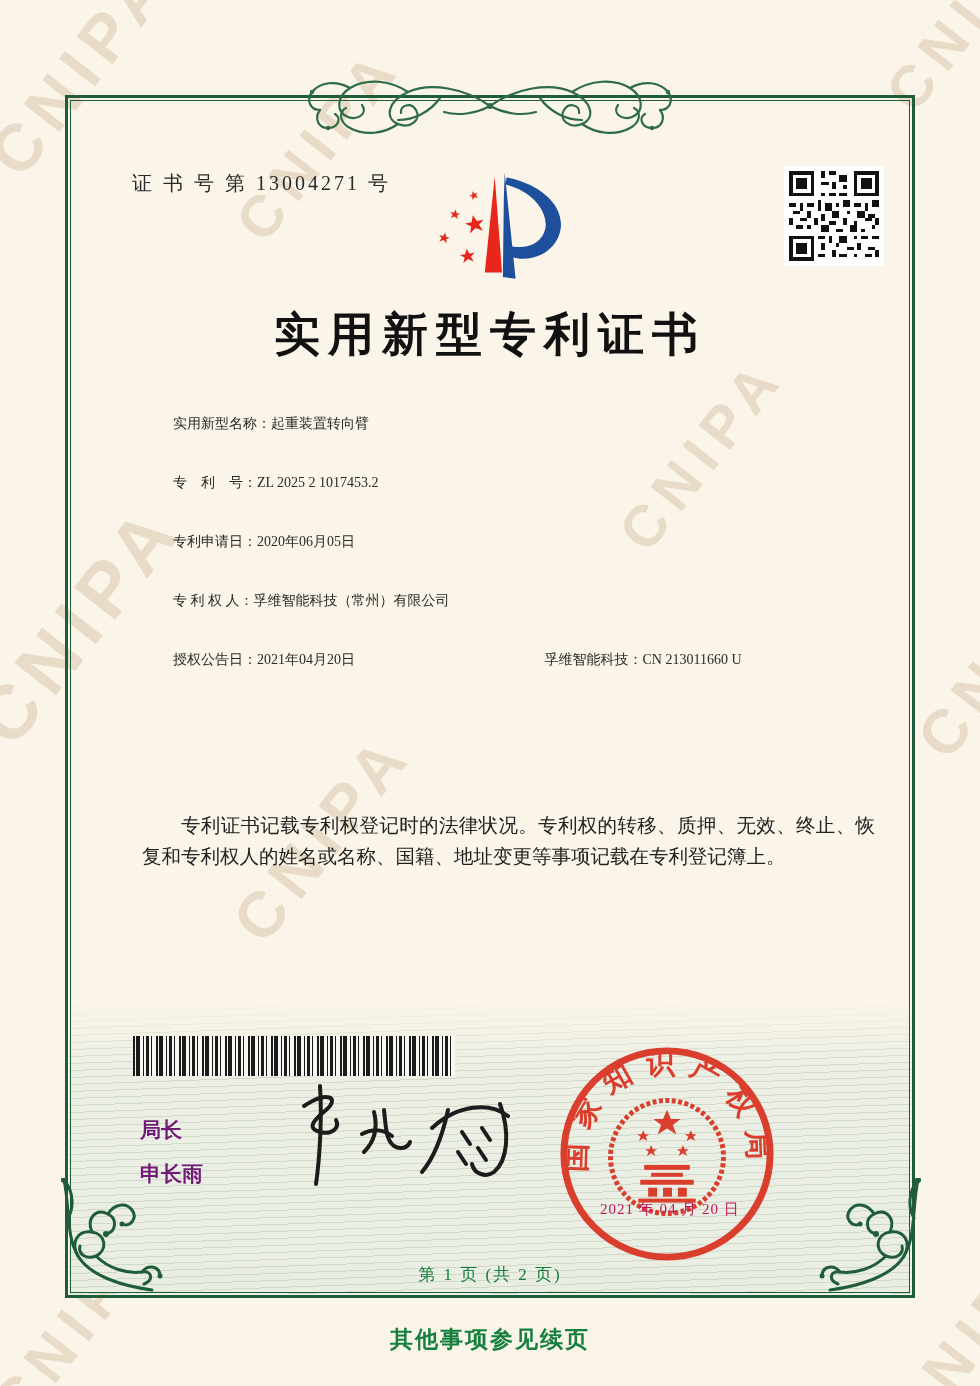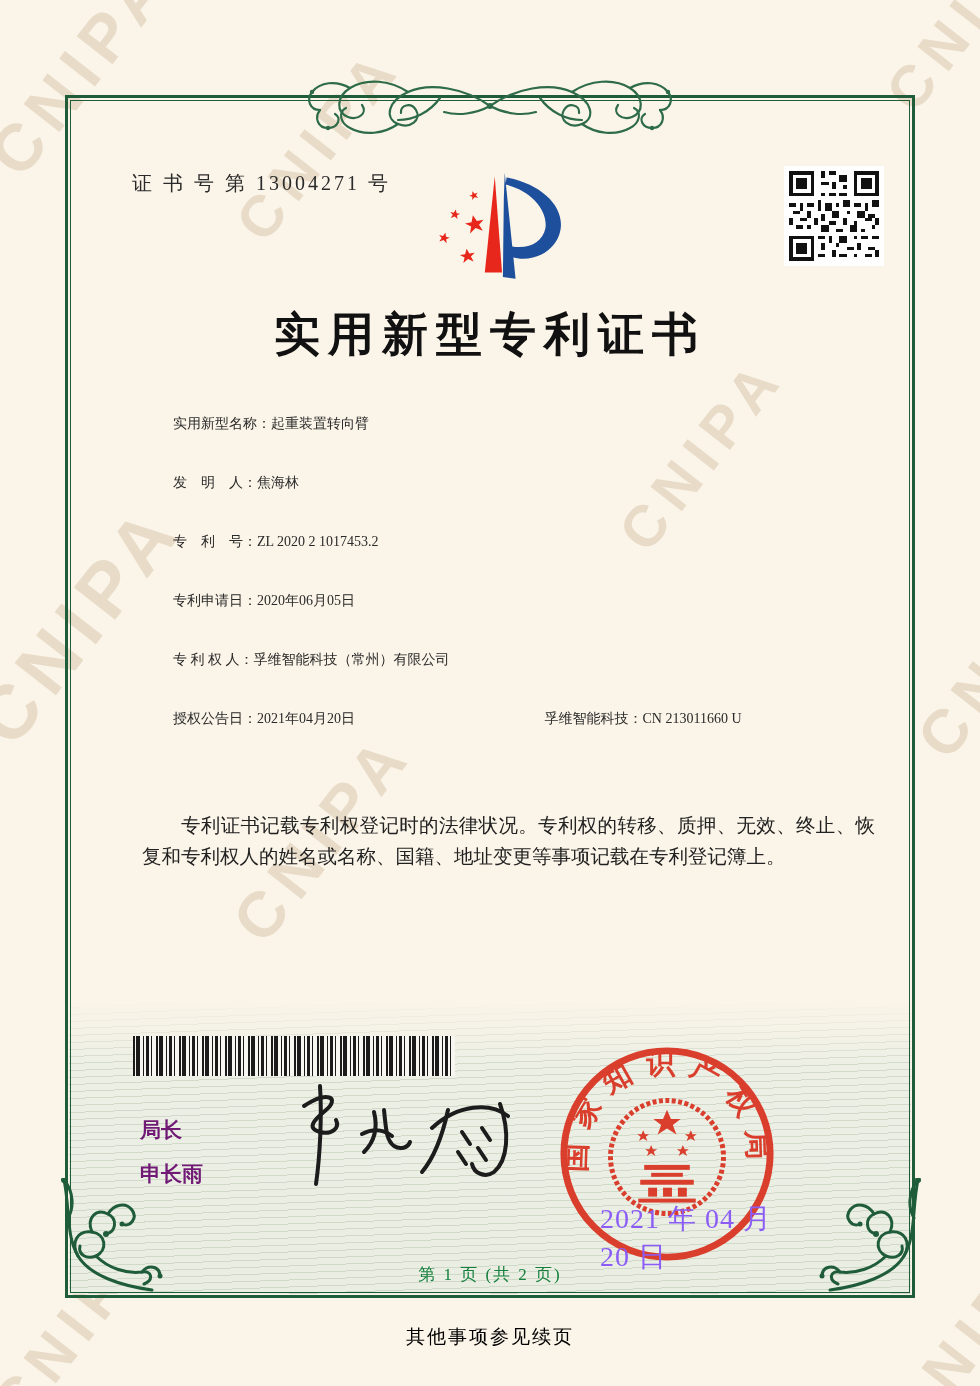--- a/index.html
+++ b/index.html
@@ -52,25 +52,25 @@
       #1b1b1b 10px 11px, #f7f6f1 11px 13px, #1b1b1b 13px 16px, #f7f6f1 16px 18px,
       #1b1b1b 18px 19px, #f7f6f1 19px 23px);
   }
   .bureau { position:absolute; z-index:3; left:140px; font-size:21px;
             font-family:"Liberation Sans","DejaVu Sans",sans-serif; font-weight:600; color:#701a75; }
   .bureau-title { top:1116px; }
   .bureau-name { top:1160px; }
   .signature { position:absolute; z-index:3; left:262px; top:1076px; }
   .seal { position:absolute; z-index:4; left:553px; top:1040px; }
   .seal-date { position:absolute; z-index:5; left:600px; top:1200px; width:200px;
-               font-size:28px; letter-spacing:1px; color:#8b5cf6; }
+               font-size:15px; letter-spacing:1px; color:#be185d; }
   .page-footer { position:absolute; z-index:3; left:0; top:1263px; width:100%;
                  text-align:center; font-size:17px; letter-spacing:2px; color:#15803d; }
   .continuation { position:absolute; z-index:3; left:0; top:1324px; width:100%;
-                  text-align:center; font-size:19px; letter-spacing:2px; color:#000000; }
+                  text-align:center; font-size:23px; letter-spacing:2px; color:#15803d;font-weight:bold; }
 </style>
 </head>
 <body>
 
 <div class="page">
 
   <div class="wm" style="left:-45px; top:30px; font-size:66px;">CNIPA</div>
   <div class="wm" style="left:205px; top:110px; font-size:58px;">CNIPA</div>
   <div class="wm" style="left:855px; top:-20px; font-size:58px;">CNIPA</div>
   <div class="wm" style="left:588px; top:420px; font-size:58px;">CNIPA</div>
@@ -183,24 +183,21 @@
     </g>
   </svg>
 
   <div class="title">实用新型专利证书</div>
 
   <div class="fields">
     <div class="field-row">
       <span class="field-label">实用新型名称：</span><span class="field-value">起重装置转向臂</span>
     </div>
     <div class="field-row">
-      <span class="field-label">发　明　人：</span><span class="field-value">焦海林</span>
-    </div>
-    <div class="field-row">
-      <span class="field-label">专　利　号：</span><span class="field-value">ZL 2020 2 1017453.2</span>
+      <span class="field-label">专　利　号：</span><span class="field-value">ZL 2025 2 1017453.2</span>
     </div>
     <div class="field-row">
       <span class="field-label">专利申请日：</span><span class="field-value">2020年06月05日</span>
     </div>
     <div class="field-row">
       <span class="field-label">专 利 权 人：</span><span class="field-value">孚维智能科技（常州）有限公司</span>
     </div>
     <div class="field-row">
       <span class="grant-pair first">
         <span class="field-label">授权公告日：</span><span class="field-value">2021年04月20日</span>

